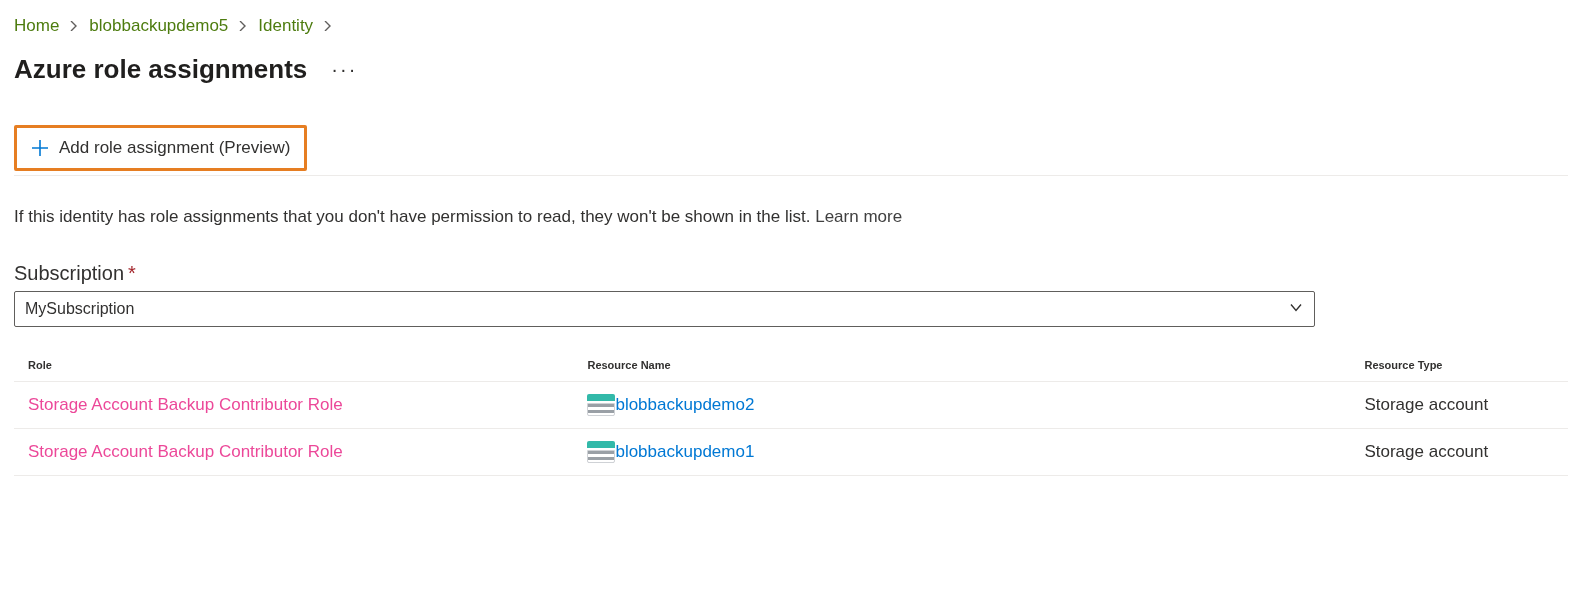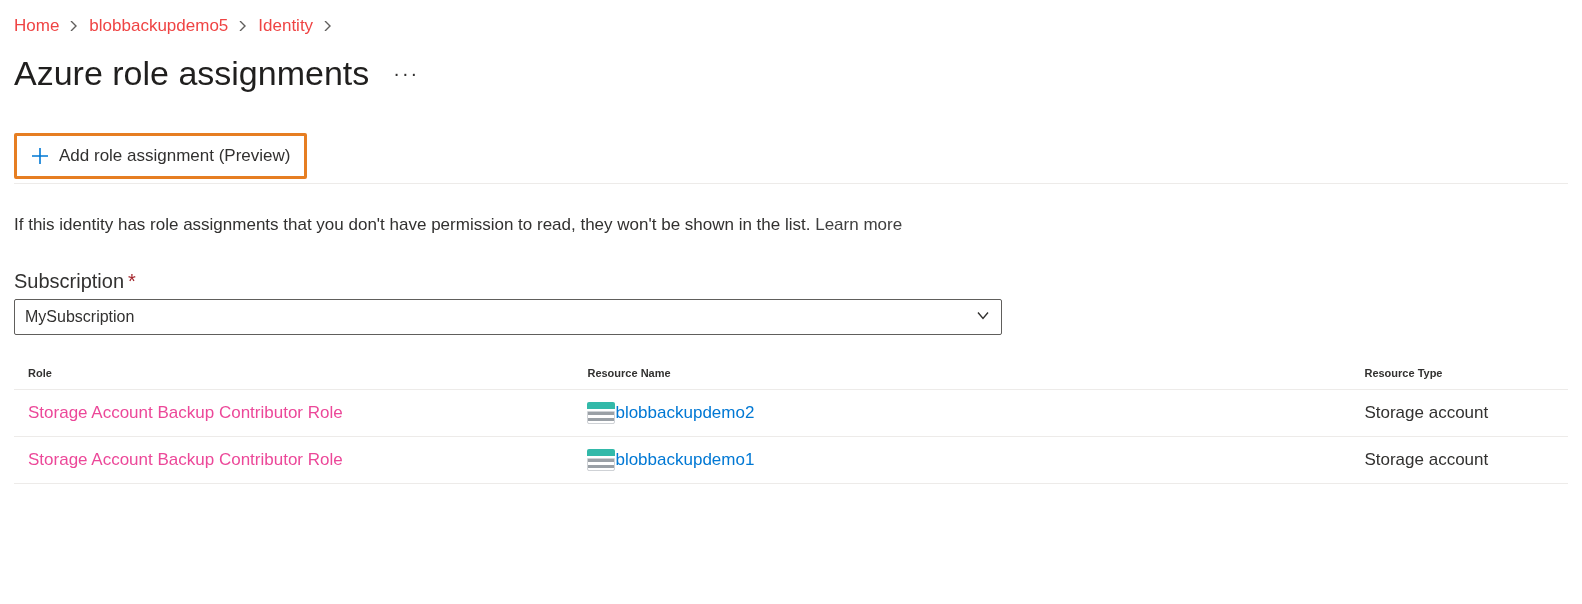--- a/index.html
+++ b/index.html
@@ -11,38 +11,38 @@
       padding: 16px 14px;
     }
     .breadcrumb {
       display: flex;
       align-items: center;
       gap: 10px;
       font-size: 17px;
       margin-bottom: 18px;
     }
     .breadcrumb a {
-      color: #ef4444;
+      color: #4d7c0f;
       text-decoration: none;
       cursor: pointer;
     }
     .breadcrumb .chevron {
       color: #605e5c;
       display: inline-flex;
       align-items: center;
     }
     .page-title-row {
       display: flex;
       align-items: center;
       gap: 24px;
       margin-bottom: 40px;
     }
     .page-title {
-      font-size: 34px;
-      font-weight: 400;
+      font-size: 26px;
+      font-weight: 700;
       color: #201f1e;
     }
     .more-dots {
       font-size: 20px;
       color: #323130;
       letter-spacing: 2px;
       cursor: pointer;
     }
     .toolbar {
       display: flex;
@@ -83,21 +83,21 @@
     }
     .form-label {
       font-size: 20px;
       color: #323130;
       margin-bottom: 6px;
       display: block;
     }
     .required { color: #a4262c; margin-left: 4px; }
     .select-wrap {
       position: relative;
-      width: 988px;
+      width: 1301px;
       max-width: 100%;
       margin-bottom: 22px;
     }
     .select {
       width: 100%;
       border: 1px solid #605e5c;
       border-radius: 2px;
       padding: 8px 36px 8px 10px;
       font-size: 16px;
       color: #323130;

